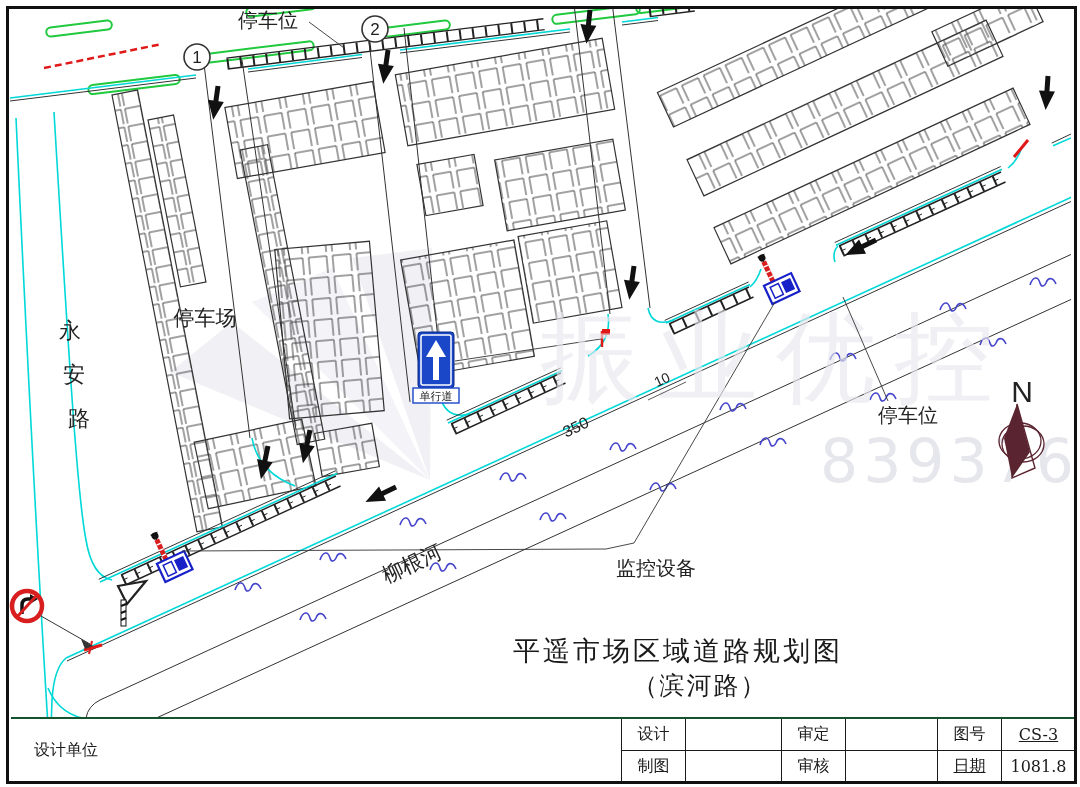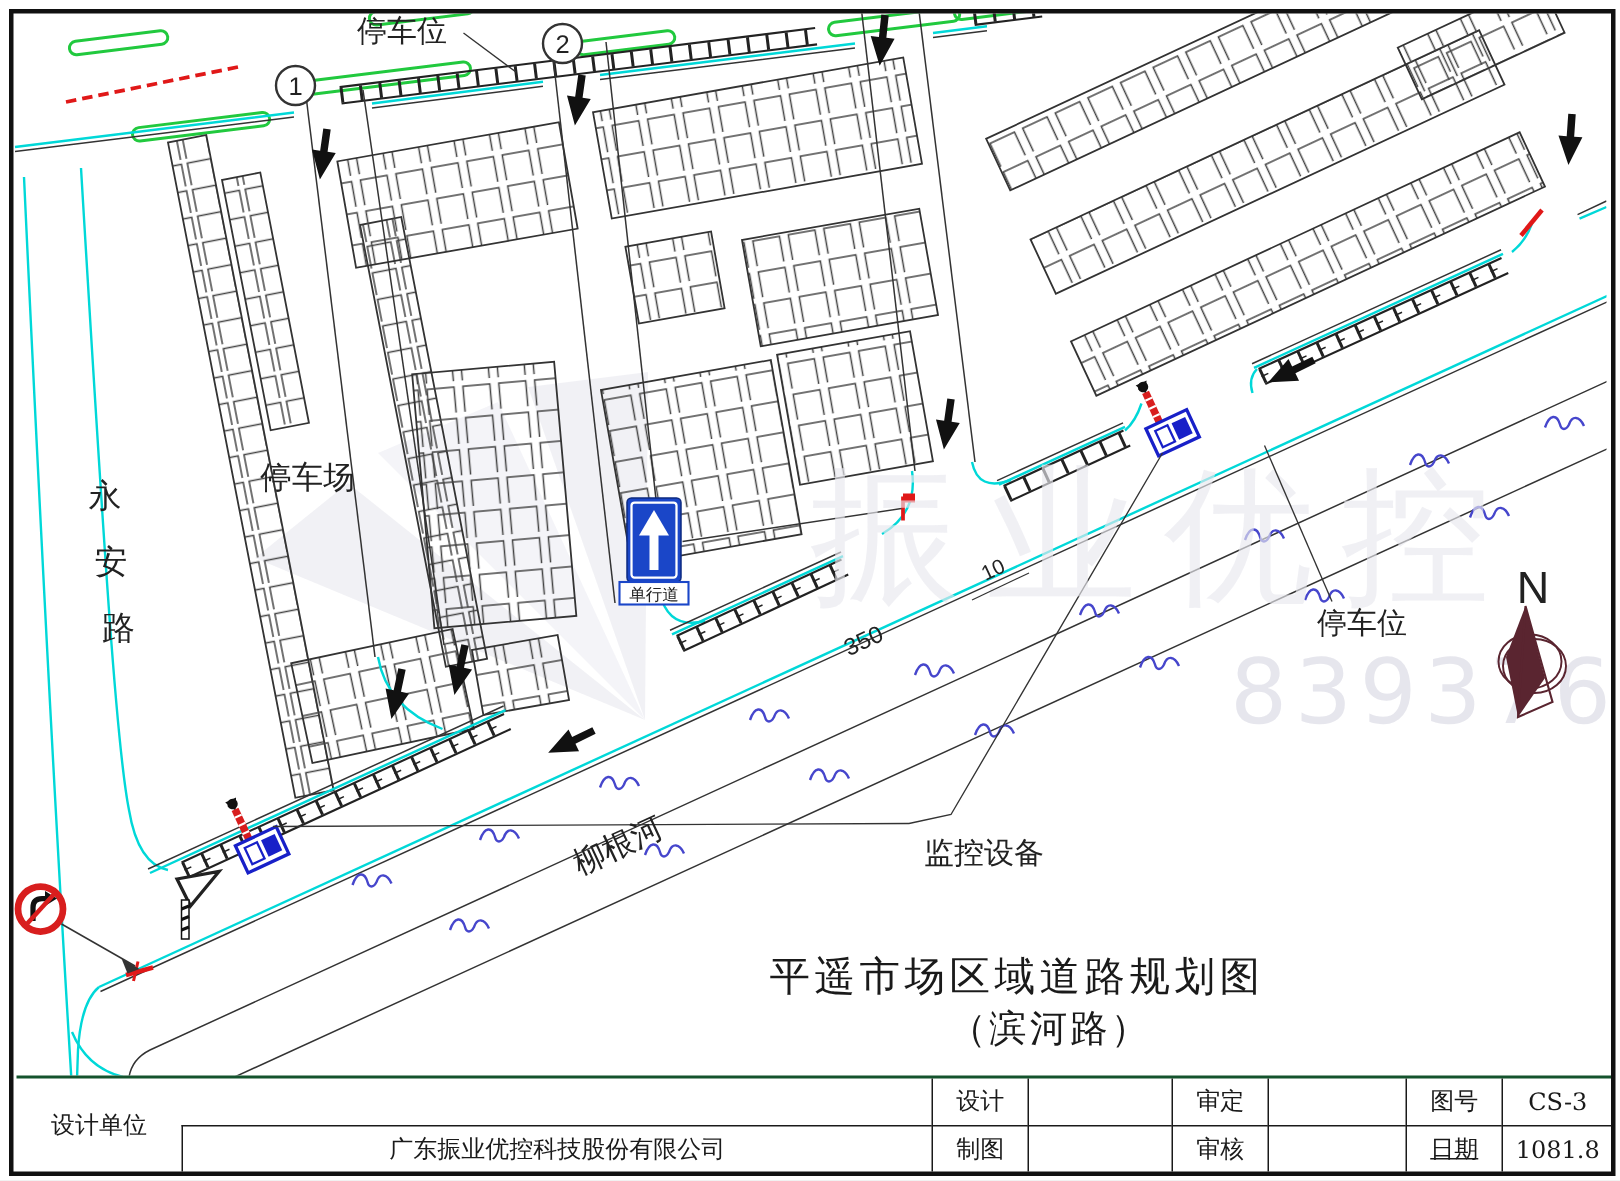--- a/index.html
+++ b/index.html
@@ -297,22 +297,21 @@
   </g>
 </svg>
 
 <div class="tb">
   <div class="nl" style="grid-column:1;grid-row:1/3;">设计单位</div>
   <div style="grid-column:3;grid-row:1;font-family:Liberation Serif, serif;">设计</div>
   <div style="grid-column:4;grid-row:1;"></div>
   <div style="grid-column:5;grid-row:1;">审定</div>
   <div style="grid-column:6;grid-row:1;"></div>
   <div style="grid-column:7;grid-row:1;">图号</div>
-  <div style="grid-column:8;grid-row:1;">CS-3</div>
-  <div class="r2" style="grid-column:2;grid-row:2;">广东振业优控科技股份有限公司</div>
+  <div style="grid-column:8;grid-row:1;text-decoration:underline;">CS-3</div>
   <div class="r2" style="grid-column:3;grid-row:2;">制图</div>
   <div class="r2" style="grid-column:4;grid-row:2;"></div>
   <div class="r2" style="grid-column:5;grid-row:2;">审核</div>
   <div class="r2" style="grid-column:6;grid-row:2;"></div>
   <div class="r2" style="grid-column:7;grid-row:2;text-decoration:underline;">日期</div>
   <div class="r2" style="grid-column:8;grid-row:2;">1081.8</div>
 </div>
 
 <div class="frame"></div>
 </div>

